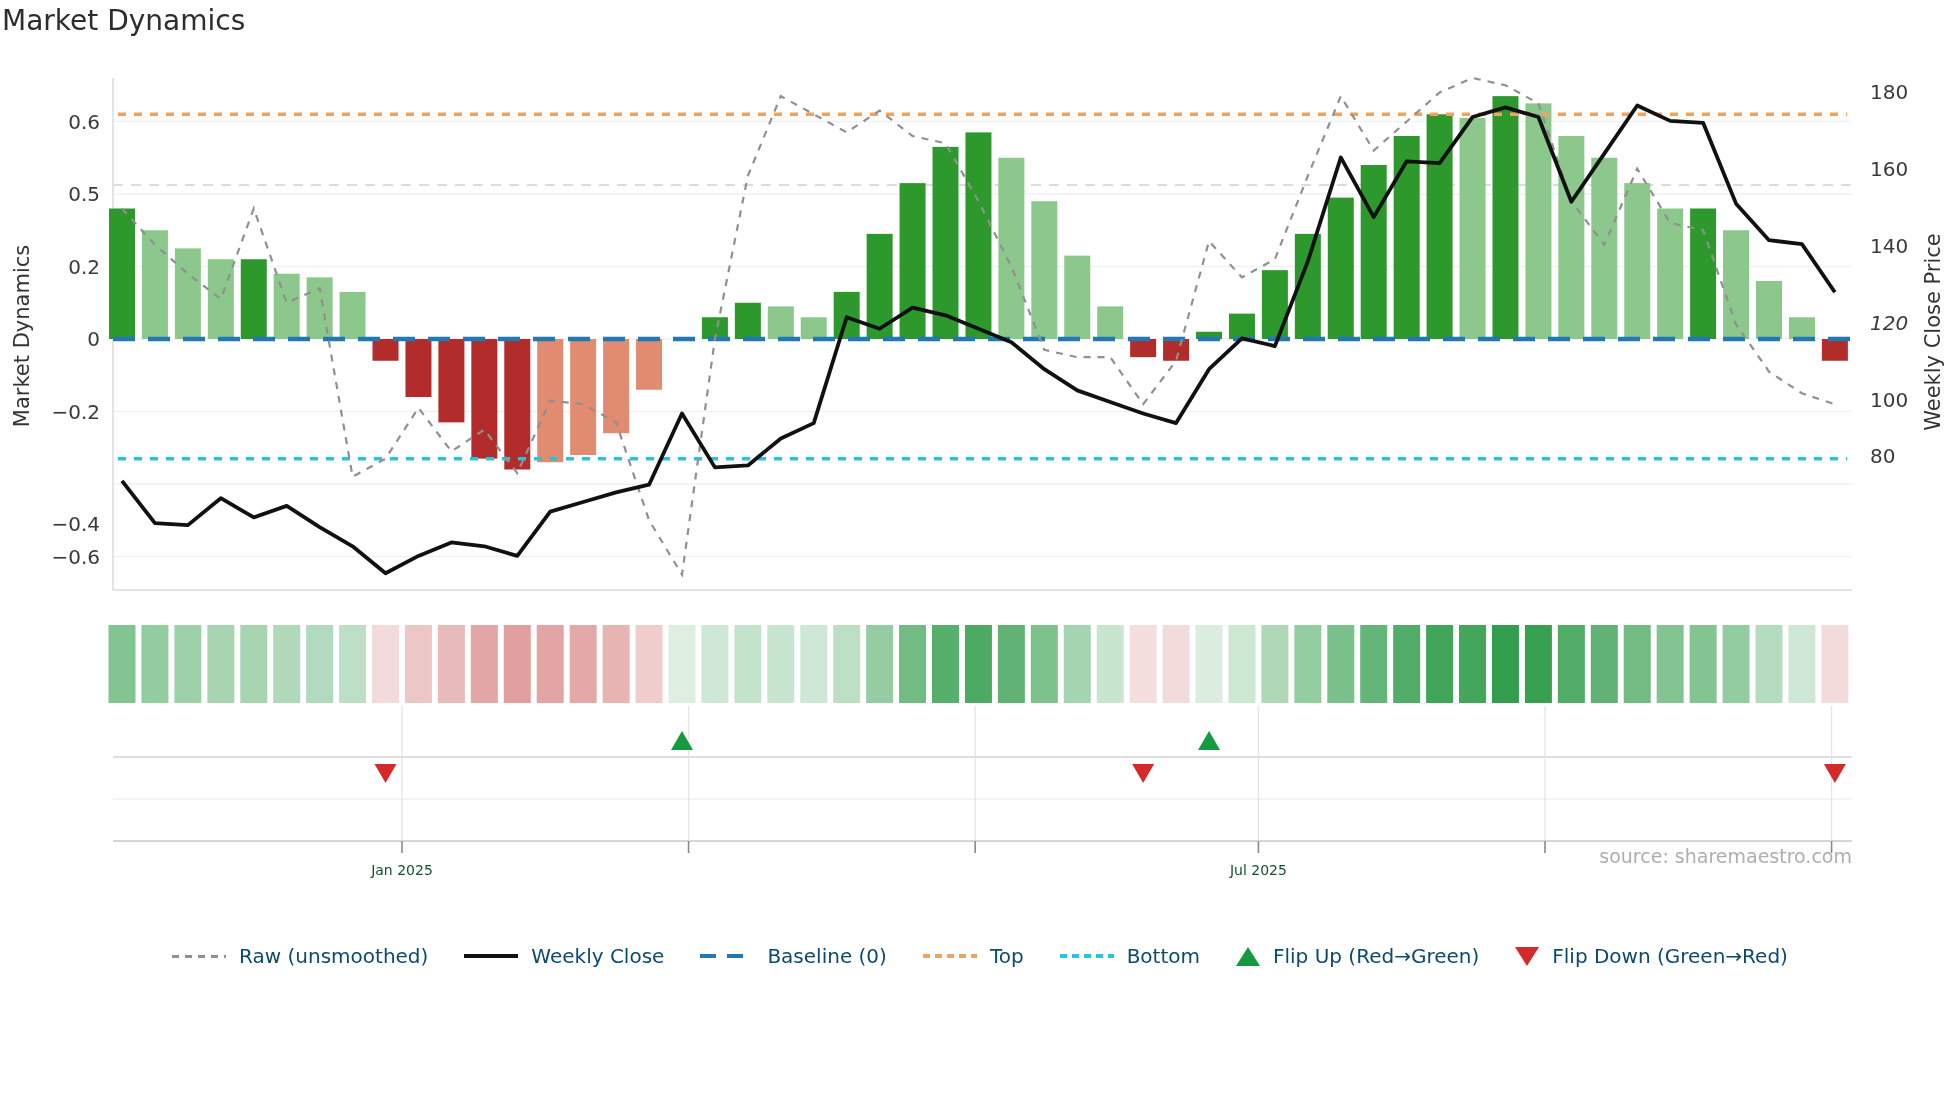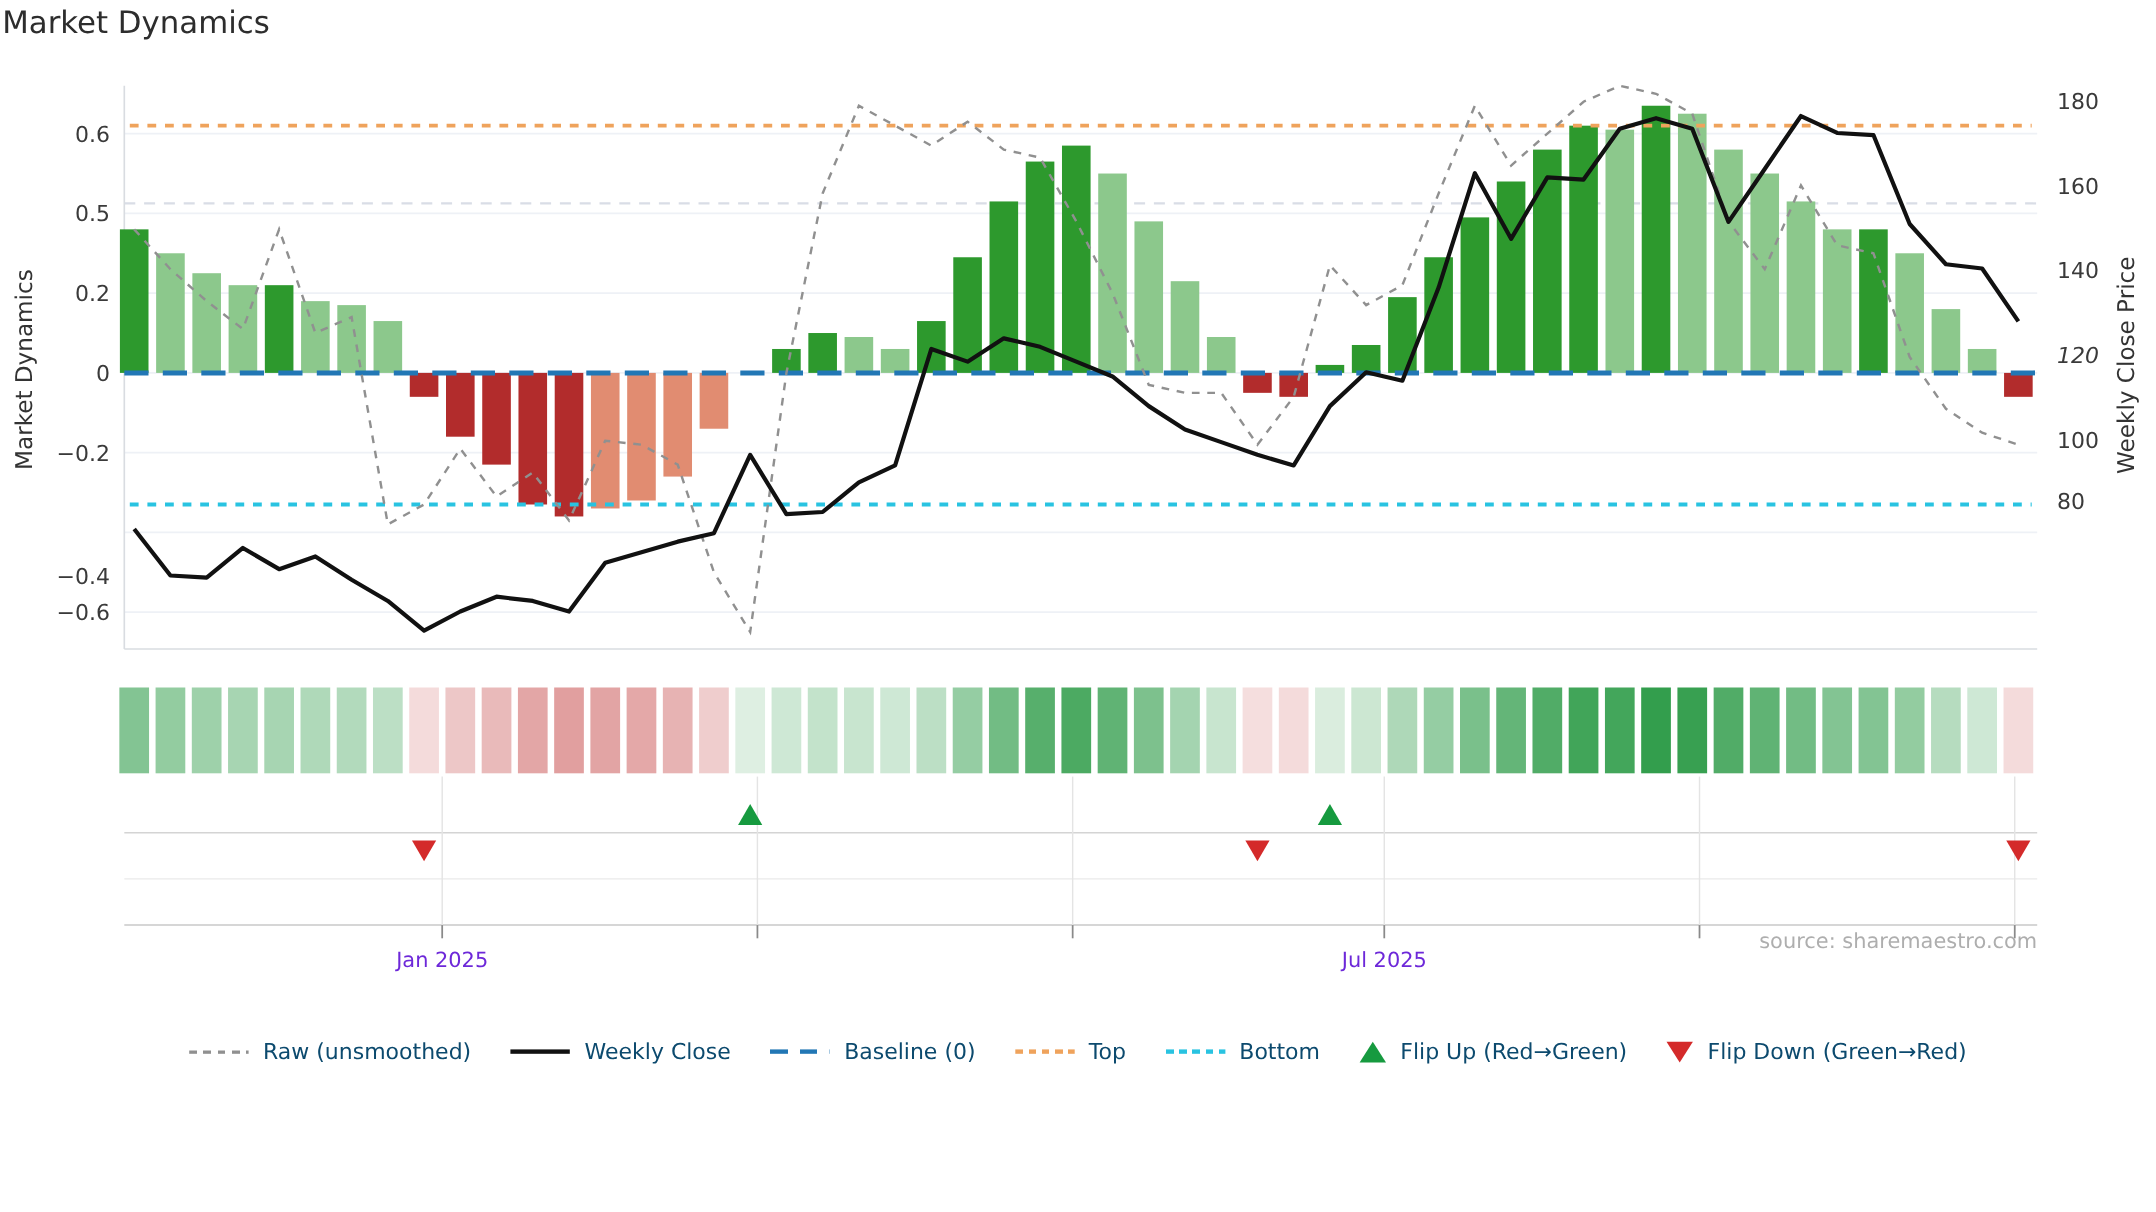--- a/index.html
+++ b/index.html
@@ -7,21 +7,21 @@
        font-family:"DejaVu Sans","Liberation Sans",sans-serif;color:#2f2f2f;}
   #fig-svg{position:absolute;left:0;top:0;}
   .chart-title{position:absolute;left:2px;top:4px;font-size:28px;color:#2d2d2d;}
   .ylabel-left{position:absolute;left:-148px;top:324px;width:340px;text-align:center;
        transform:rotate(-90deg);font-size:21px;color:#333;}
   .ylabel-right{position:absolute;left:1763px;top:320px;width:340px;text-align:center;
        transform:rotate(-90deg);font-size:21px;color:#333;}
   .tick-label{position:absolute;font-size:20px;color:#3a3a3a;line-height:24px;}
   .tick-left{width:62px;text-align:right;}
   .tick-right{width:62px;text-align:left;}
-  .month-label{position:absolute;width:160px;text-align:center;font-size:19px;color:#6d28d9;top:862px;}
+  .month-label{position:absolute;width:160px;text-align:center;font-size:14px;color:#14532d;top:862px;}
   .source-note{position:absolute;right:108px;top:845px;font-size:19px;color:#aeaeae;}
   .legend{position:absolute;left:0;right:0;top:944px;display:flex;justify-content:center;
        align-items:center;column-gap:36px;font-size:20px;color:#0c4a6e;}
   .legend-item{display:flex;align-items:center;gap:13px;white-space:nowrap;}
   .sw{display:inline-block;width:54px;}
   .sw-raw{height:3px;background:repeating-linear-gradient(90deg,#909090 0 7px,transparent 7px 13px);}
   .sw-close{height:4px;background:#111;}
   .sw-baseline{height:4px;background:repeating-linear-gradient(90deg,#2277b5 0 16px,transparent 16px 27px);}
   .sw-top{height:3.5px;background:repeating-linear-gradient(90deg,#efa35c 0 7px,transparent 7px 12px);}
   .sw-bottom{height:3.5px;background:repeating-linear-gradient(90deg,#29c3e1 0 7px,transparent 7px 12px);}

